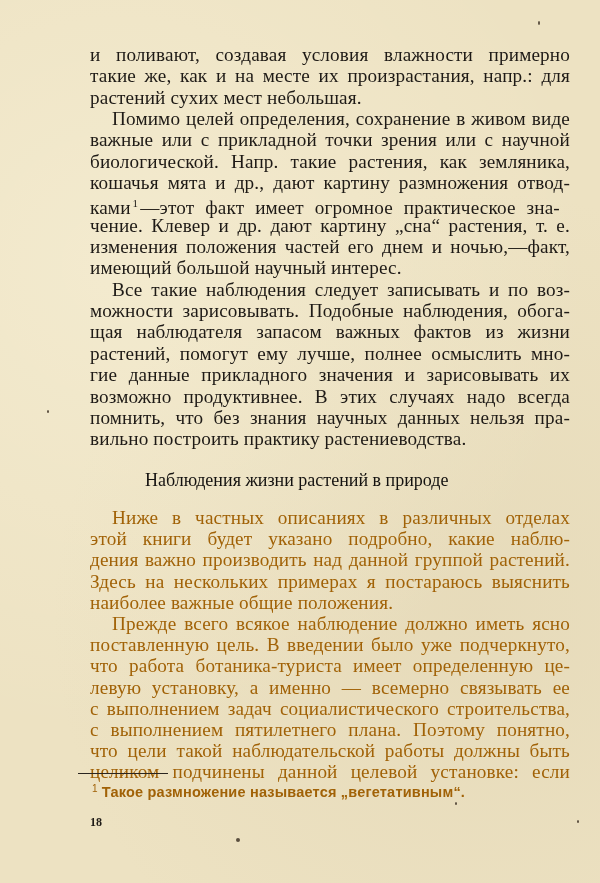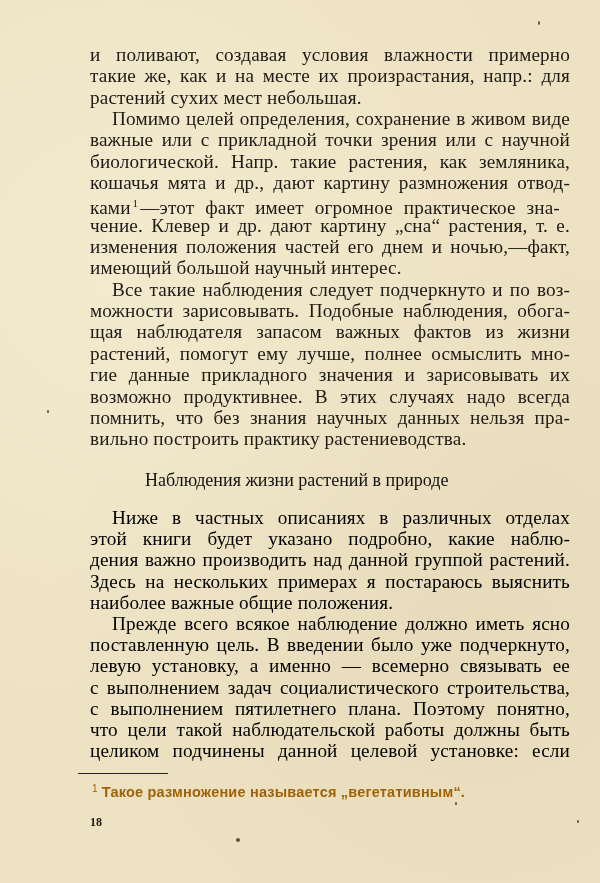--- a/index.html
+++ b/index.html
@@ -26,21 +26,21 @@
     margin-left: 12px;
   }
   .line.last { text-align-last: left; }
   .line.indent { padding-left: 22px; }
   .heading {
     position: absolute; left: 145px; top: 470px; width: 380px;
     font-family: "Liberation Serif", serif; font-weight: normal;
     font-size: 18px; color: #141210; white-space: nowrap;
   }
   .block2 { position: absolute; left: 78px; top: 507px; width: 492px;
-    font-family: "Liberation Serif", serif; color: #000000;
+    font-family: "Liberation Serif", serif; color: #a16207;
     font-size: 19.2px; line-height: 21.2px; letter-spacing: 0.15px; }
   .block2 .line { height: 21.2px; }
   .rule { position: absolute; left: 78px; top: 773px; width: 90px; height: 0; border-top: 1.5px solid #2a2520; }
   .footnote { position: absolute; left: 92px; top: 783px; font-family: "Liberation Sans", sans-serif;
     font-size: 14.5px; color: #a16207; font-weight: bold; letter-spacing: 0.2px; white-space: nowrap; }
   .footnote sup { font-size: 10px; vertical-align: 5px; margin-right: 4px; font-weight: normal; }
   .pagenum { position: absolute; left: 90px; top: 815px; font-family: "Liberation Serif", serif;
     font-weight: bold; font-size: 12px; color: #1e1a16; }
   sup.fn { font-size: 11px; vertical-align: 7px; margin: 0 2px; }
   .speck { position: absolute; background: #5a4e3e; border-radius: 50%; }
@@ -58,21 +58,21 @@
     <span class="line indent">Помимо целей определения, сохранение в живом виде</span>
     <span class="line">важные или с прикладной точки зрения или с научной</span>
     <span class="line">биологической. Напр. такие растения, как земляника,</span>
     <span class="line">кошачья мята и др., дают картину размножения отвод-</span>
     <span class="line" style="text-align-last:left; word-spacing:6px;"><span>ками</span><sup class="fn">1</sup><span>—этот факт имеет огромное практическое зна-</span></span>
     <span class="line">чение. Клевер и др. дают картину „сна“ растения, т. е.</span>
     <span class="line">изменения положения частей его днем и ночью,—факт,</span>
     <span class="line last">имеющий большой научный интерес.</span>
   </div>
   <div>
-    <span class="line indent">Все такие наблюдения следует подчеркнуто и по воз-</span>
+    <span class="line indent">Все такие наблюдения следует записывать и по воз-</span>
     <span class="line">можности зарисовывать. Подобные наблюдения, обога-</span>
     <span class="line">щая наблюдателя запасом важных фактов из жизни</span>
     <span class="line">растений, помогут ему лучше, полнее осмыслить мно-</span>
     <span class="line">гие данные прикладного значения и зарисовывать их</span>
     <span class="line">возможно продуктивнее. В этих случаях надо всегда</span>
     <span class="line">помнить, что без знания научных данных нельзя пра-</span>
     <span class="line last">вильно построить практику растениеводства.</span>
   </div>
 </div>
 
@@ -82,20 +82,21 @@
   <div>
     <span class="line indent">Ниже в частных описаниях в различных отделах</span>
     <span class="line">этой книги будет указано подробно, какие наблю-</span>
     <span class="line">дения важно производить над данной группой растений.</span>
     <span class="line">Здесь на нескольких примерах я постараюсь выяснить</span>
     <span class="line last">наиболее важные общие положения.</span>
   </div>
   <div>
     <span class="line indent">Прежде всего всякое наблюдение должно иметь ясно</span>
     <span class="line">поставленную цель. В введении было уже подчеркнуто,</span>
+    <span class="line">что работа ботаника-туриста имеет определенную це-</span>
     <span class="line">левую установку, а именно — всемерно связывать ее</span>
     <span class="line">с выполнением задач социалистического строительства,</span>
     <span class="line">с выполнением пятилетнего плана. Поэтому понятно,</span>
     <span class="line">что цели такой наблюдательской работы должны быть</span>
     <span class="line">целиком подчинены данной целевой установке: если</span>
   </div>
 </div>
 
 <div class="rule"></div>
 <div class="footnote"><sup>1</sup><span>Такое размножение называется „вегетативным“.</span></div>

